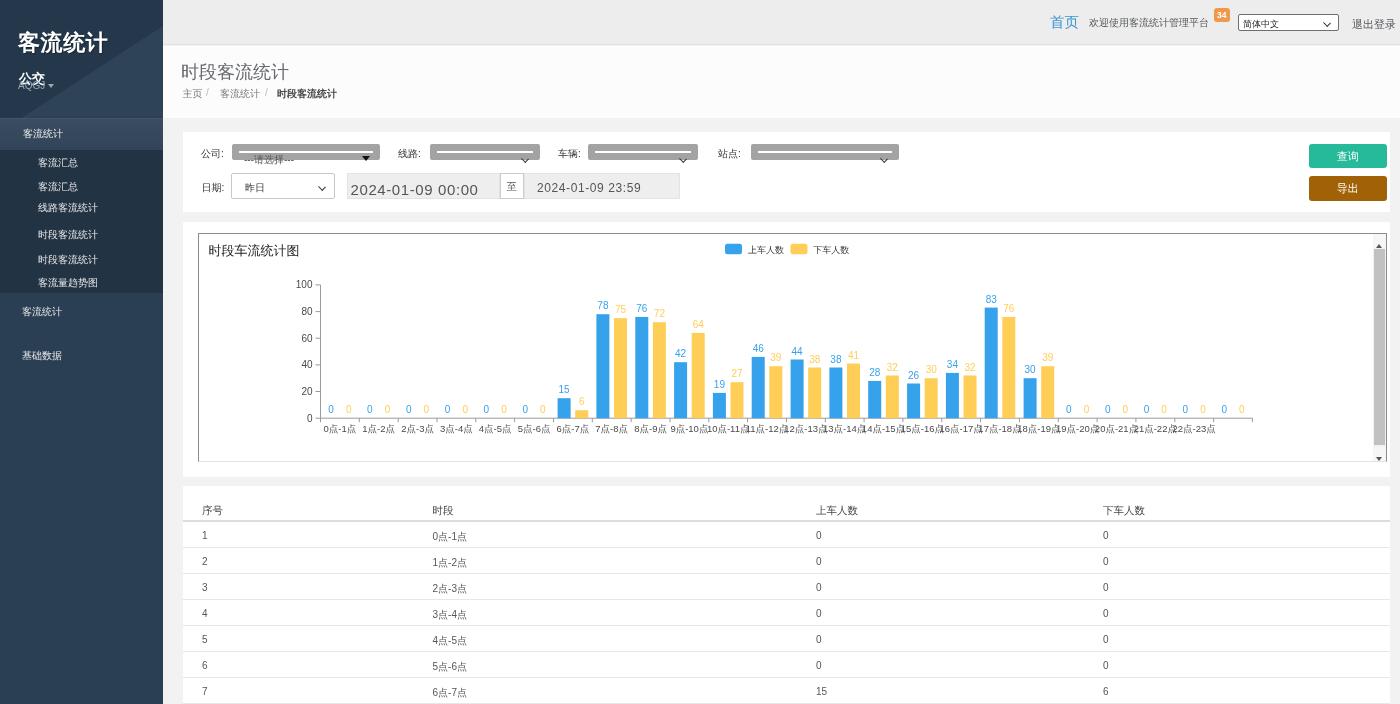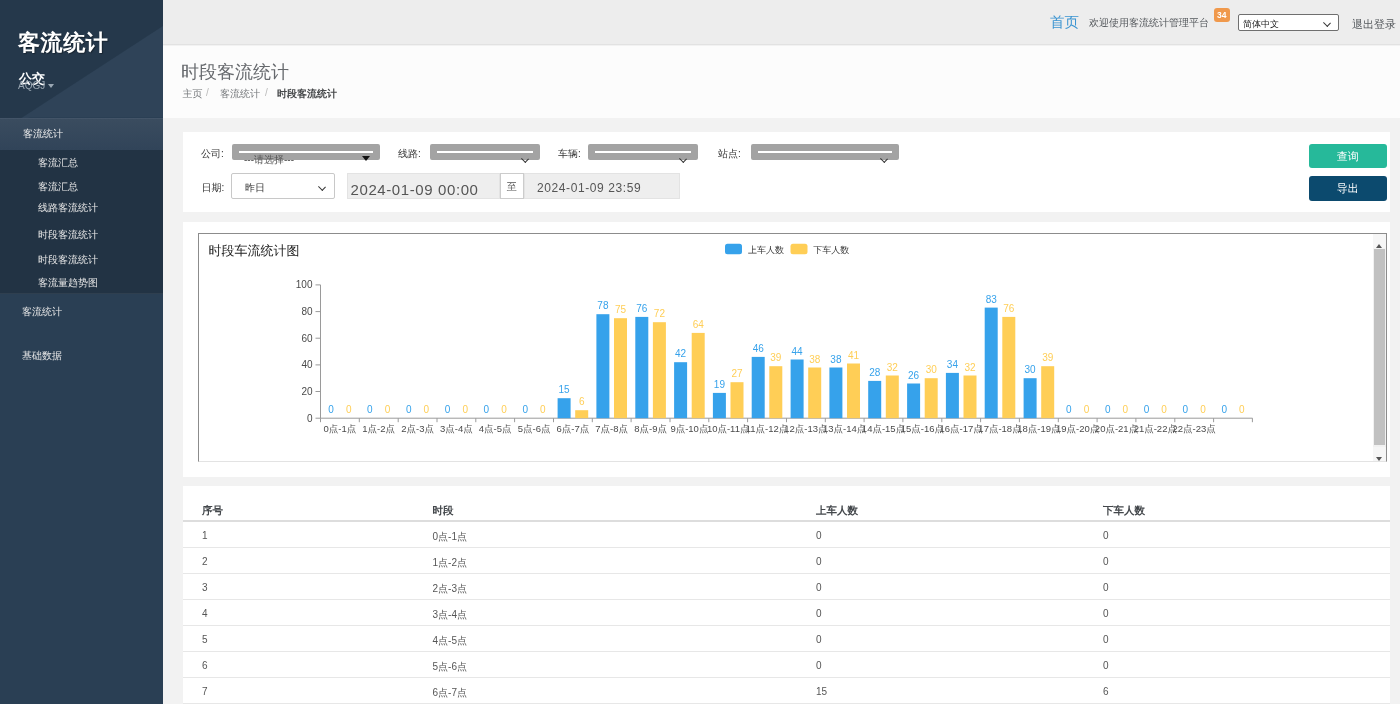--- a/index.html
+++ b/index.html
@@ -76,21 +76,21 @@
   <span class="chev" style="right:7px;top:9px"></span>
 </div>
 <div class="abs" style="left:346.5px;top:172.5px;width:153.5px;height:26.5px;background:#eee;border:1px solid #e3e3e3">
   <span style="position:absolute;left:3px;top:7px;font-size:15px;color:#555;letter-spacing:.6px">2024-01-09 00:00</span>
 </div>
 <div class="abs" style="left:500px;top:172.5px;width:23.5px;height:26.5px;background:#fff;border:1px solid #ccc;text-align:center;font-size:10px;color:#555;line-height:25px">至</div>
 <div class="abs" style="left:523.5px;top:172.5px;width:156.5px;height:26.5px;background:#eee;border:1px solid #e3e3e3">
   <span style="position:absolute;left:12.5px;top:7px;font-size:12px;color:#555;letter-spacing:.6px">2024-01-09 23:59</span>
 </div>
 <div class="abs" style="left:1309px;top:143.5px;width:77.5px;height:24.5px;background:#26B99A;border-radius:3px;color:#fff;font-size:11px;text-align:center;line-height:24.5px">查询</div>
-<div class="abs" style="left:1309px;top:176px;width:77.5px;height:24.5px;background:#0c4a6e;border-radius:3px;color:#fff;font-size:11px;text-align:center;line-height:24.5px">导出</div>
+<div class="abs" style="left:1309px;top:176px;width:77.5px;height:24.5px;background:#a16207;border-radius:3px;color:#fff;font-size:11px;text-align:center;line-height:24.5px">导出</div>
 <div style="position:absolute;left:183px;top:222px;width:1207px;height:255px;background:#fff"></div>
 <div class="abs" style="left:197.5px;top:233px;width:1189px;height:229px;border:1px solid #8c8c8c;border-bottom-color:#e3e3e3;background:#fff">
   <svg width="1189" height="227" viewBox="0 0 1189 227" font-family="&quot;Liberation Sans&quot;,sans-serif" style="position:absolute;left:0;top:0">
       <line x1="121.5" y1="50.9" x2="121.5" y2="184.2" stroke="#9a9a9a" stroke-width="1"></line>
       <line x1="121.5" y1="184.2" x2="1053.5" y2="184.2" stroke="#9a9a9a" stroke-width="1"></line>
       <line x1="116.5" y1="184.2" x2="121.5" y2="184.2" stroke="#9a9a9a" stroke-width="1"></line>
       <text x="113.5" y="187.5" text-anchor="end" font-size="10" fill="#4a4a4a">0</text>
       <line x1="116.5" y1="157.5" x2="121.5" y2="157.5" stroke="#9a9a9a" stroke-width="1"></line>
       <text x="113.5" y="160.8" text-anchor="end" font-size="10" fill="#4a4a4a">20</text>
       <line x1="116.5" y1="130.9" x2="121.5" y2="130.9" stroke="#9a9a9a" stroke-width="1"></line>
@@ -229,21 +229,21 @@
       <text x="614.3" y="18.8" font-size="9" fill="#333">下车人数</text>
     </svg>
   <div style="position:absolute;left:10px;top:7.5px;font-size:13px;font-weight:normal;color:#222">时段车流统计图</div>
   <div style="position:absolute;right:0;top:0;width:13px;height:227px;background:#f1f1f1">
     <div style="position:absolute;left:0;top:0;width:13px;height:14px;background:#f6f6f6;text-align:center"><span style="display:inline-block;width:0;height:0;border-left:3.5px solid transparent;border-right:3.5px solid transparent;border-bottom:4.5px solid #555;margin-top:5px"></span></div>
     <div style="position:absolute;left:1px;top:14.5px;width:11px;height:196px;background:#c1c1c1"></div>
     <div style="position:absolute;left:0;bottom:0;width:13px;height:14px;background:#f6f6f6;text-align:center"><span style="display:inline-block;width:0;height:0;border-left:3.5px solid transparent;border-right:3.5px solid transparent;border-top:4.5px solid #555;margin-top:5px"></span></div>
   </div>
 </div>
 <div style="position:absolute;left:183px;top:485.5px;width:1207px;height:218.5px;background:#fff"></div>
-<div class="abs" style="left:183px;top:496px;width:1207px;height:26px;border-bottom:2px solid #ddd;font-size:10.5px;font-weight:bold;color:#43474b">
+<div class="abs" style="left:183px;top:496px;width:1207px;height:26px;border-bottom:2px solid #ddd;font-size:10.5px;font-weight:normal;color:#43474b">
   <span style="position:absolute;left:19px;top:7.5px">序号</span>
   <span style="position:absolute;left:249.5px;top:7.5px">时段</span>
   <span style="position:absolute;left:633px;top:7.5px">上车人数</span>
   <span style="position:absolute;left:920px;top:7.5px">下车人数</span>
 </div>
 <div class="trow" style="top:522px">
     <span style="left:19px">1</span>
     <span style="left:249.5px">0点-1点</span>
     <span style="left:633px">0</span>
     <span style="left:920px">0</span>

